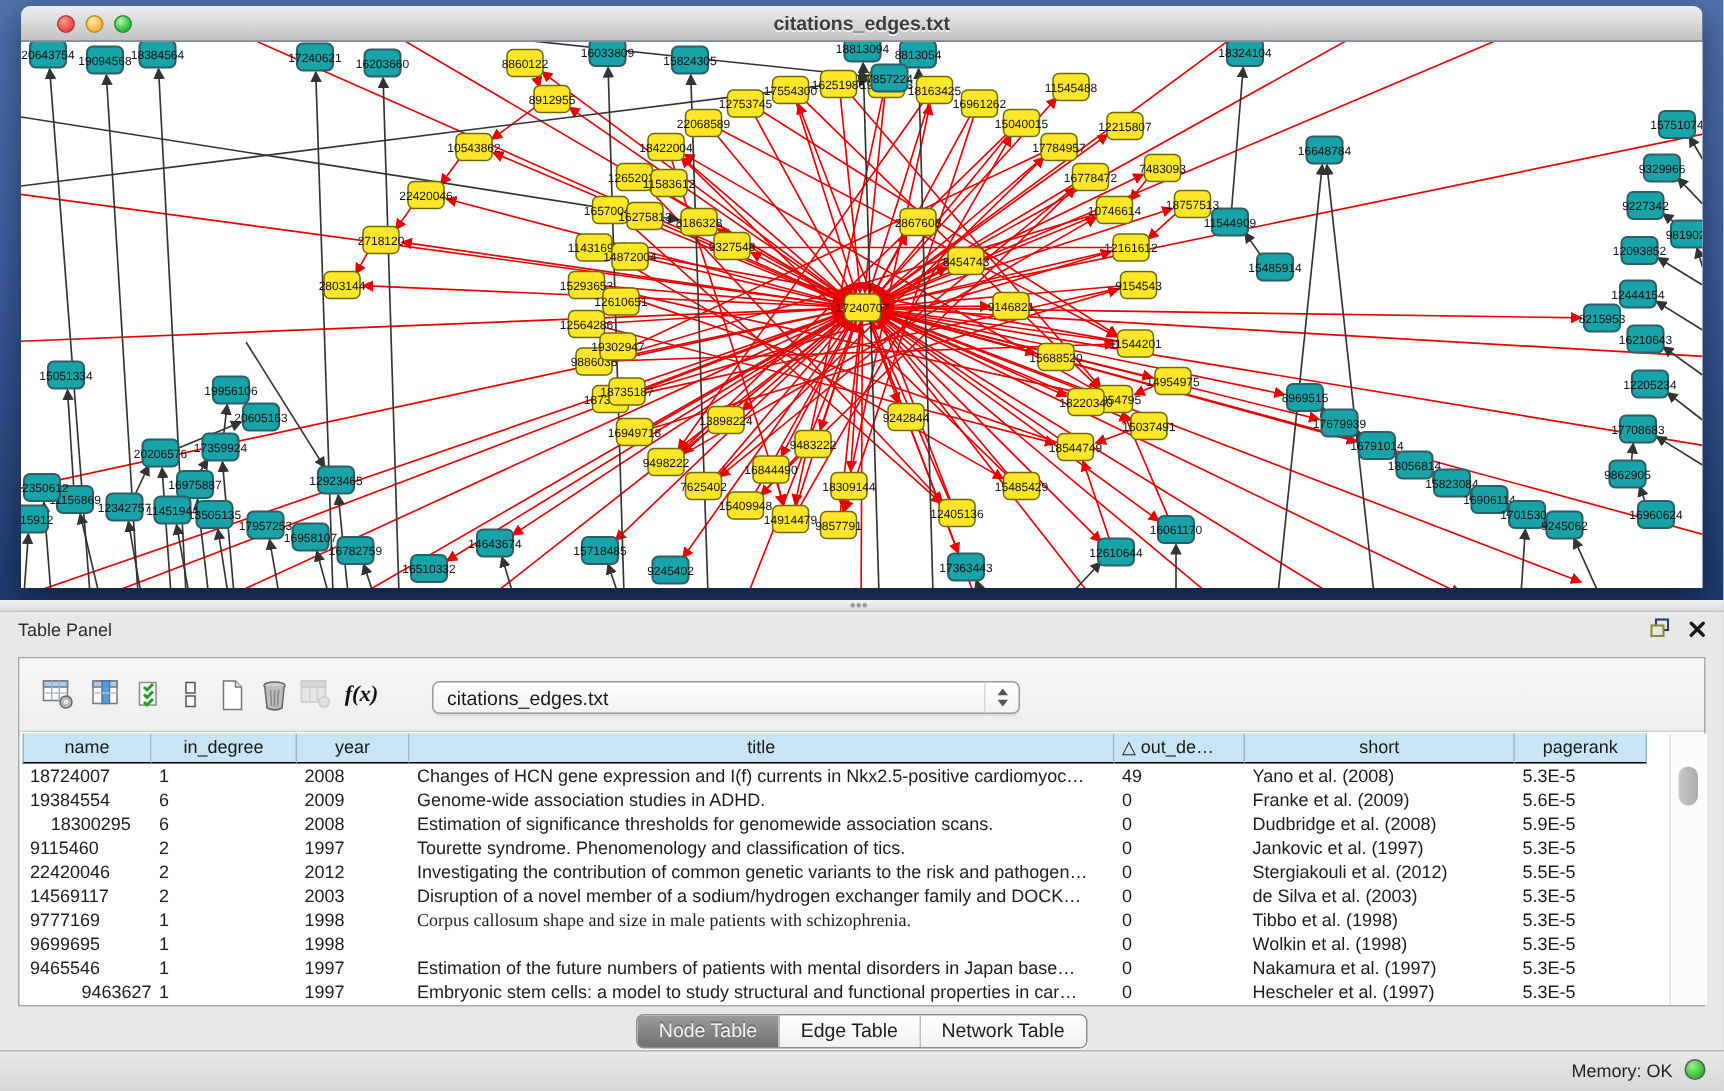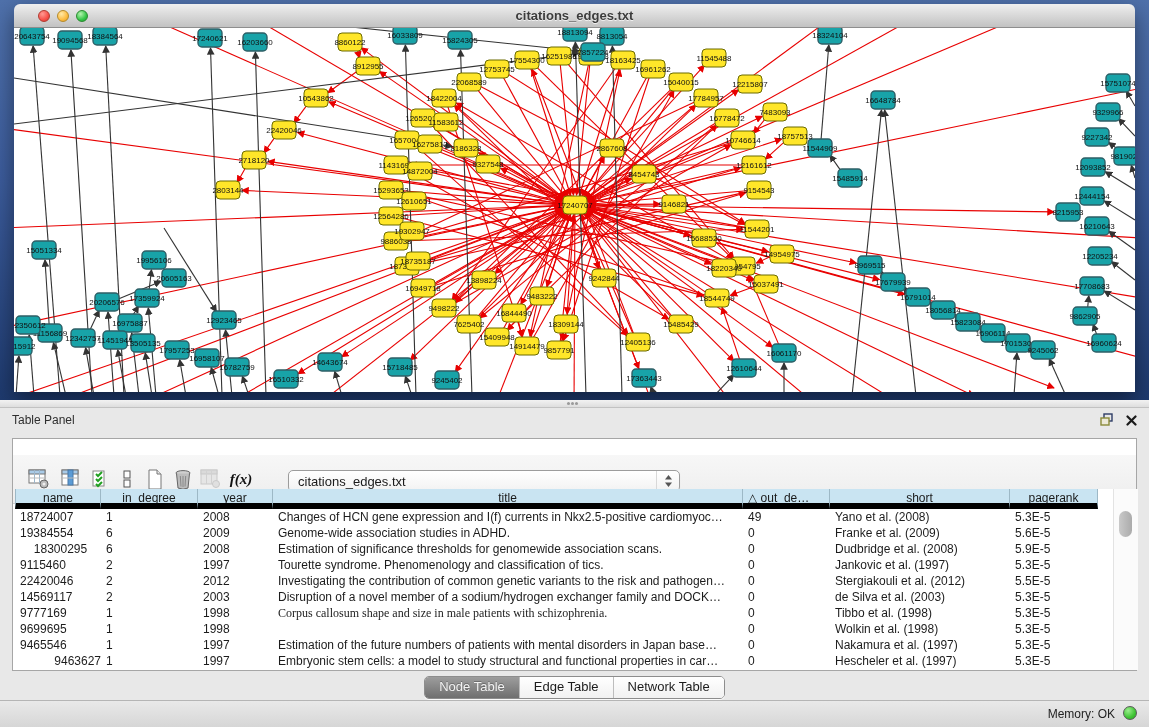--- a/index.html
+++ b/index.html
@@ -22,30 +22,30 @@
   
   .splitter{position:absolute;left:0;top:400px;width:1149px;height:7px;background:linear-gradient(180deg,#f2f2f2,#dedede);}
   .grip{position:absolute;left:571px;top:2px;width:3px;height:3px;background:#9a9a9a;border-radius:50%;box-shadow:4px 0 0 #9a9a9a,-4px 0 0 #9a9a9a;}
 
   
   .table-panel{position:absolute;left:0;top:407px;width:1149px;height:293px;background:#e8e8e8;border-top:1px solid #c2c2c2;box-sizing:border-box;}
   .panel-header{position:absolute;left:0;top:0;width:100%;height:25px;}
   .panel-title{position:absolute;left:12px;top:5px;font-size:12px;color:#2e2e2e;}
   .panel-hdr-icons{position:absolute;right:12px;top:4px;display:flex;gap:12px;align-items:center;}
   .panel-body{position:absolute;left:12px;top:30px;width:1125px;height:233px;background:#ffffff;border:1px solid #a6a6a6;box-sizing:border-box;}
-  .toolbar{position:absolute;left:0;top:16px;width:100%;height:49px;background:linear-gradient(180deg,#f7f7f7,#ededed);border-bottom:1px solid #d0d0d0;box-sizing:border-box;}
+  .toolbar{position:absolute;left:0;top:0;width:100%;height:49px;background:linear-gradient(180deg,#f7f7f7,#ededed);border-bottom:1px solid #d0d0d0;box-sizing:border-box;}
   .tbtn{position:absolute;top:12px;width:24px;height:24px;display:flex;align-items:center;justify-content:center;cursor:default;}
   .combo{position:absolute;left:275px;top:15px;width:392px;height:22px;background:linear-gradient(180deg,#ffffff,#f2f2f2);border:1px solid #9c9c9c;border-radius:5px;box-sizing:border-box;display:flex;align-items:center;box-shadow:0 1px 1px rgba(0,0,0,.08);}
   .combo-text{flex:1;padding-left:9px;font-size:13px;color:#1a1a1a;white-space:nowrap;overflow:hidden;}
   .combo-arrows{width:22px;height:100%;border-left:1px solid #d8d8d8;display:flex;align-items:center;justify-content:center;}
 
   
   .grid{position:absolute;left:2px;top:50px;width:1121px;height:181px;background:#fff;}
   .thead{display:flex;height:20px;}
-  .th{box-sizing:border-box;background:#c9e4f2;border-right:1px solid #9db8c6;border-bottom:6px solid #000000;font-size:12px;color:#1a1a1a;text-align:center;line-height:19px;white-space:nowrap;overflow:hidden;}
+  .th{box-sizing:border-box;background:#c9e4f2;border-right:1px solid #9db8c6;border-bottom:1px solid #000000;font-size:12px;color:#1a1a1a;text-align:center;line-height:19px;white-space:nowrap;overflow:hidden;}
   .th:first-child{border-left:1px solid #9db8c6;}
   .tr{display:flex;height:16px;}
   .td{box-sizing:border-box;font-size:12px;color:#1c1c1c;line-height:16px;padding-left:5px;white-space:nowrap;overflow:hidden;}
   .vscroll{position:absolute;left:1098px;top:0;width:24px;height:181px;background:#fbfbfb;border-left:1px solid #e3e3e3;}
   .vthumb{position:absolute;left:5px;top:22px;width:13px;height:26px;border-radius:7px;background:linear-gradient(90deg,#c9c9c9,#ababab);}
 
   
   .tabsbar{position:absolute;left:0;top:266px;width:100%;height:27px;display:flex;align-items:center;justify-content:center;}
   .segmented{display:flex;height:21px;border:1px solid #8d8d8d;border-radius:5px;overflow:hidden;background:#fdfdfd;box-shadow:0 1px 0 rgba(255,255,255,.8);}
   .seg{padding:0 14px;font-size:13px;line-height:20px;color:#1c1c1c;border-left:1px solid #bdbdbd;background:linear-gradient(180deg,#ffffff,#f1f1f1);}

